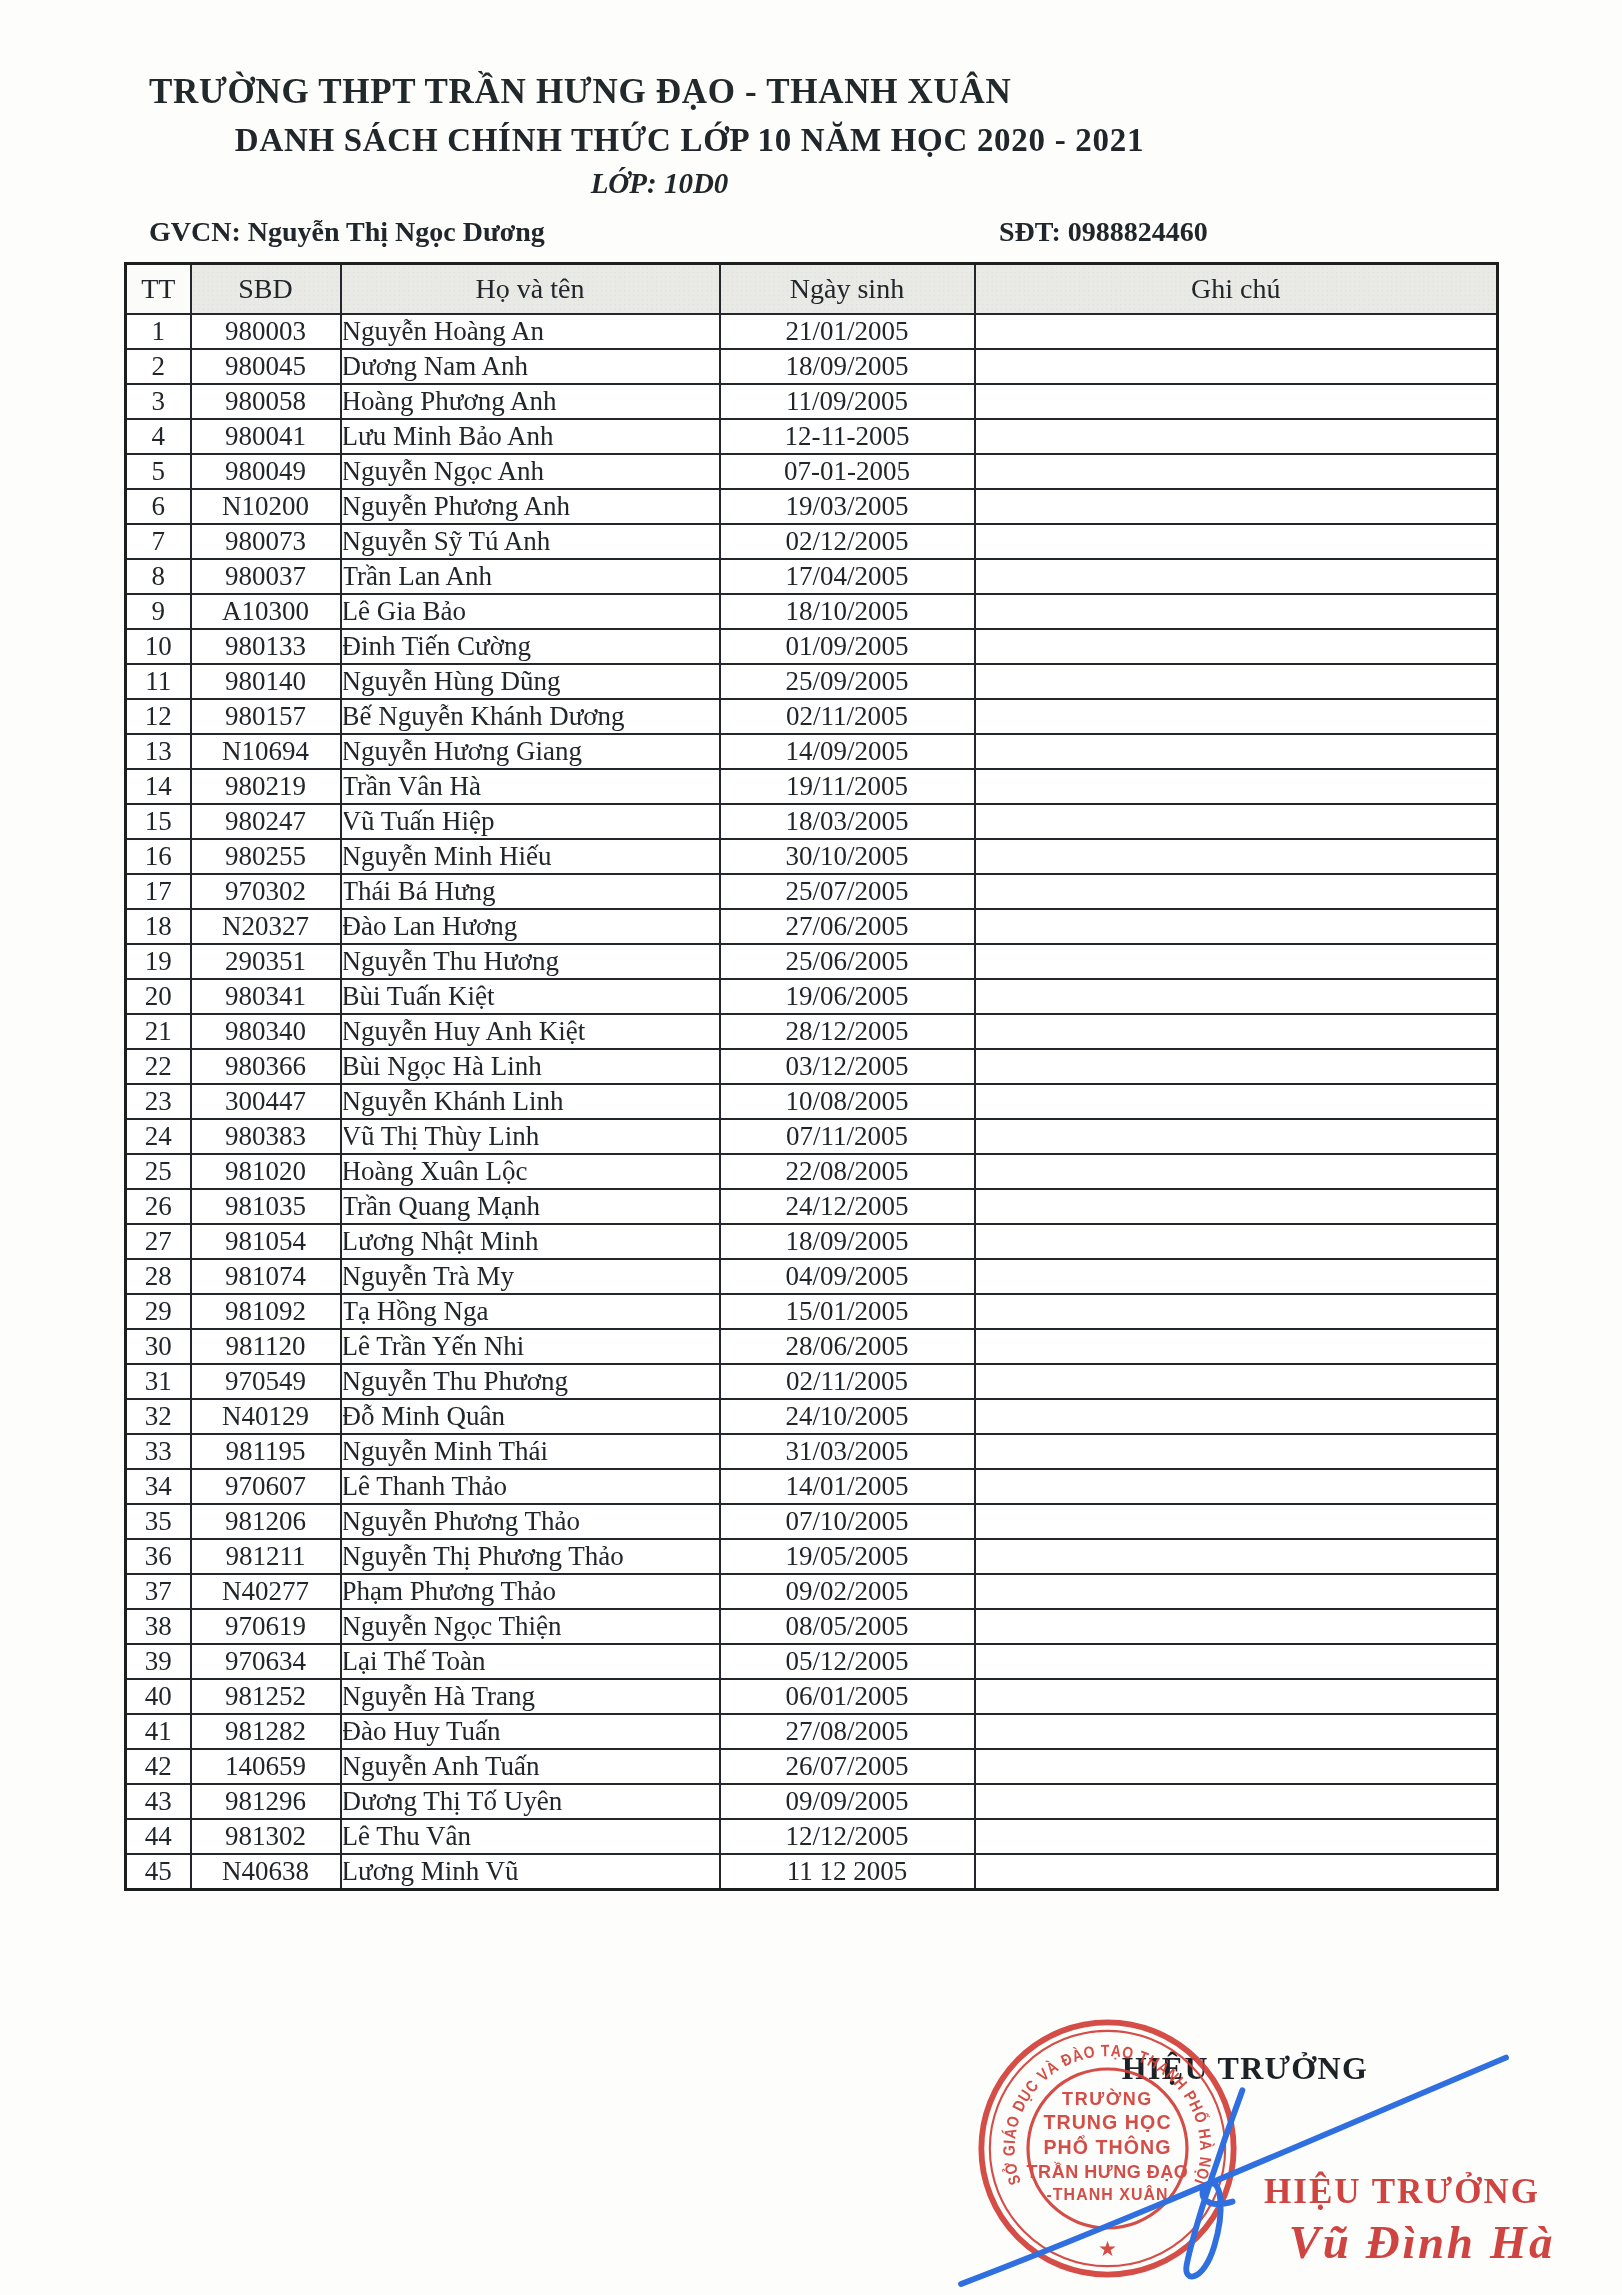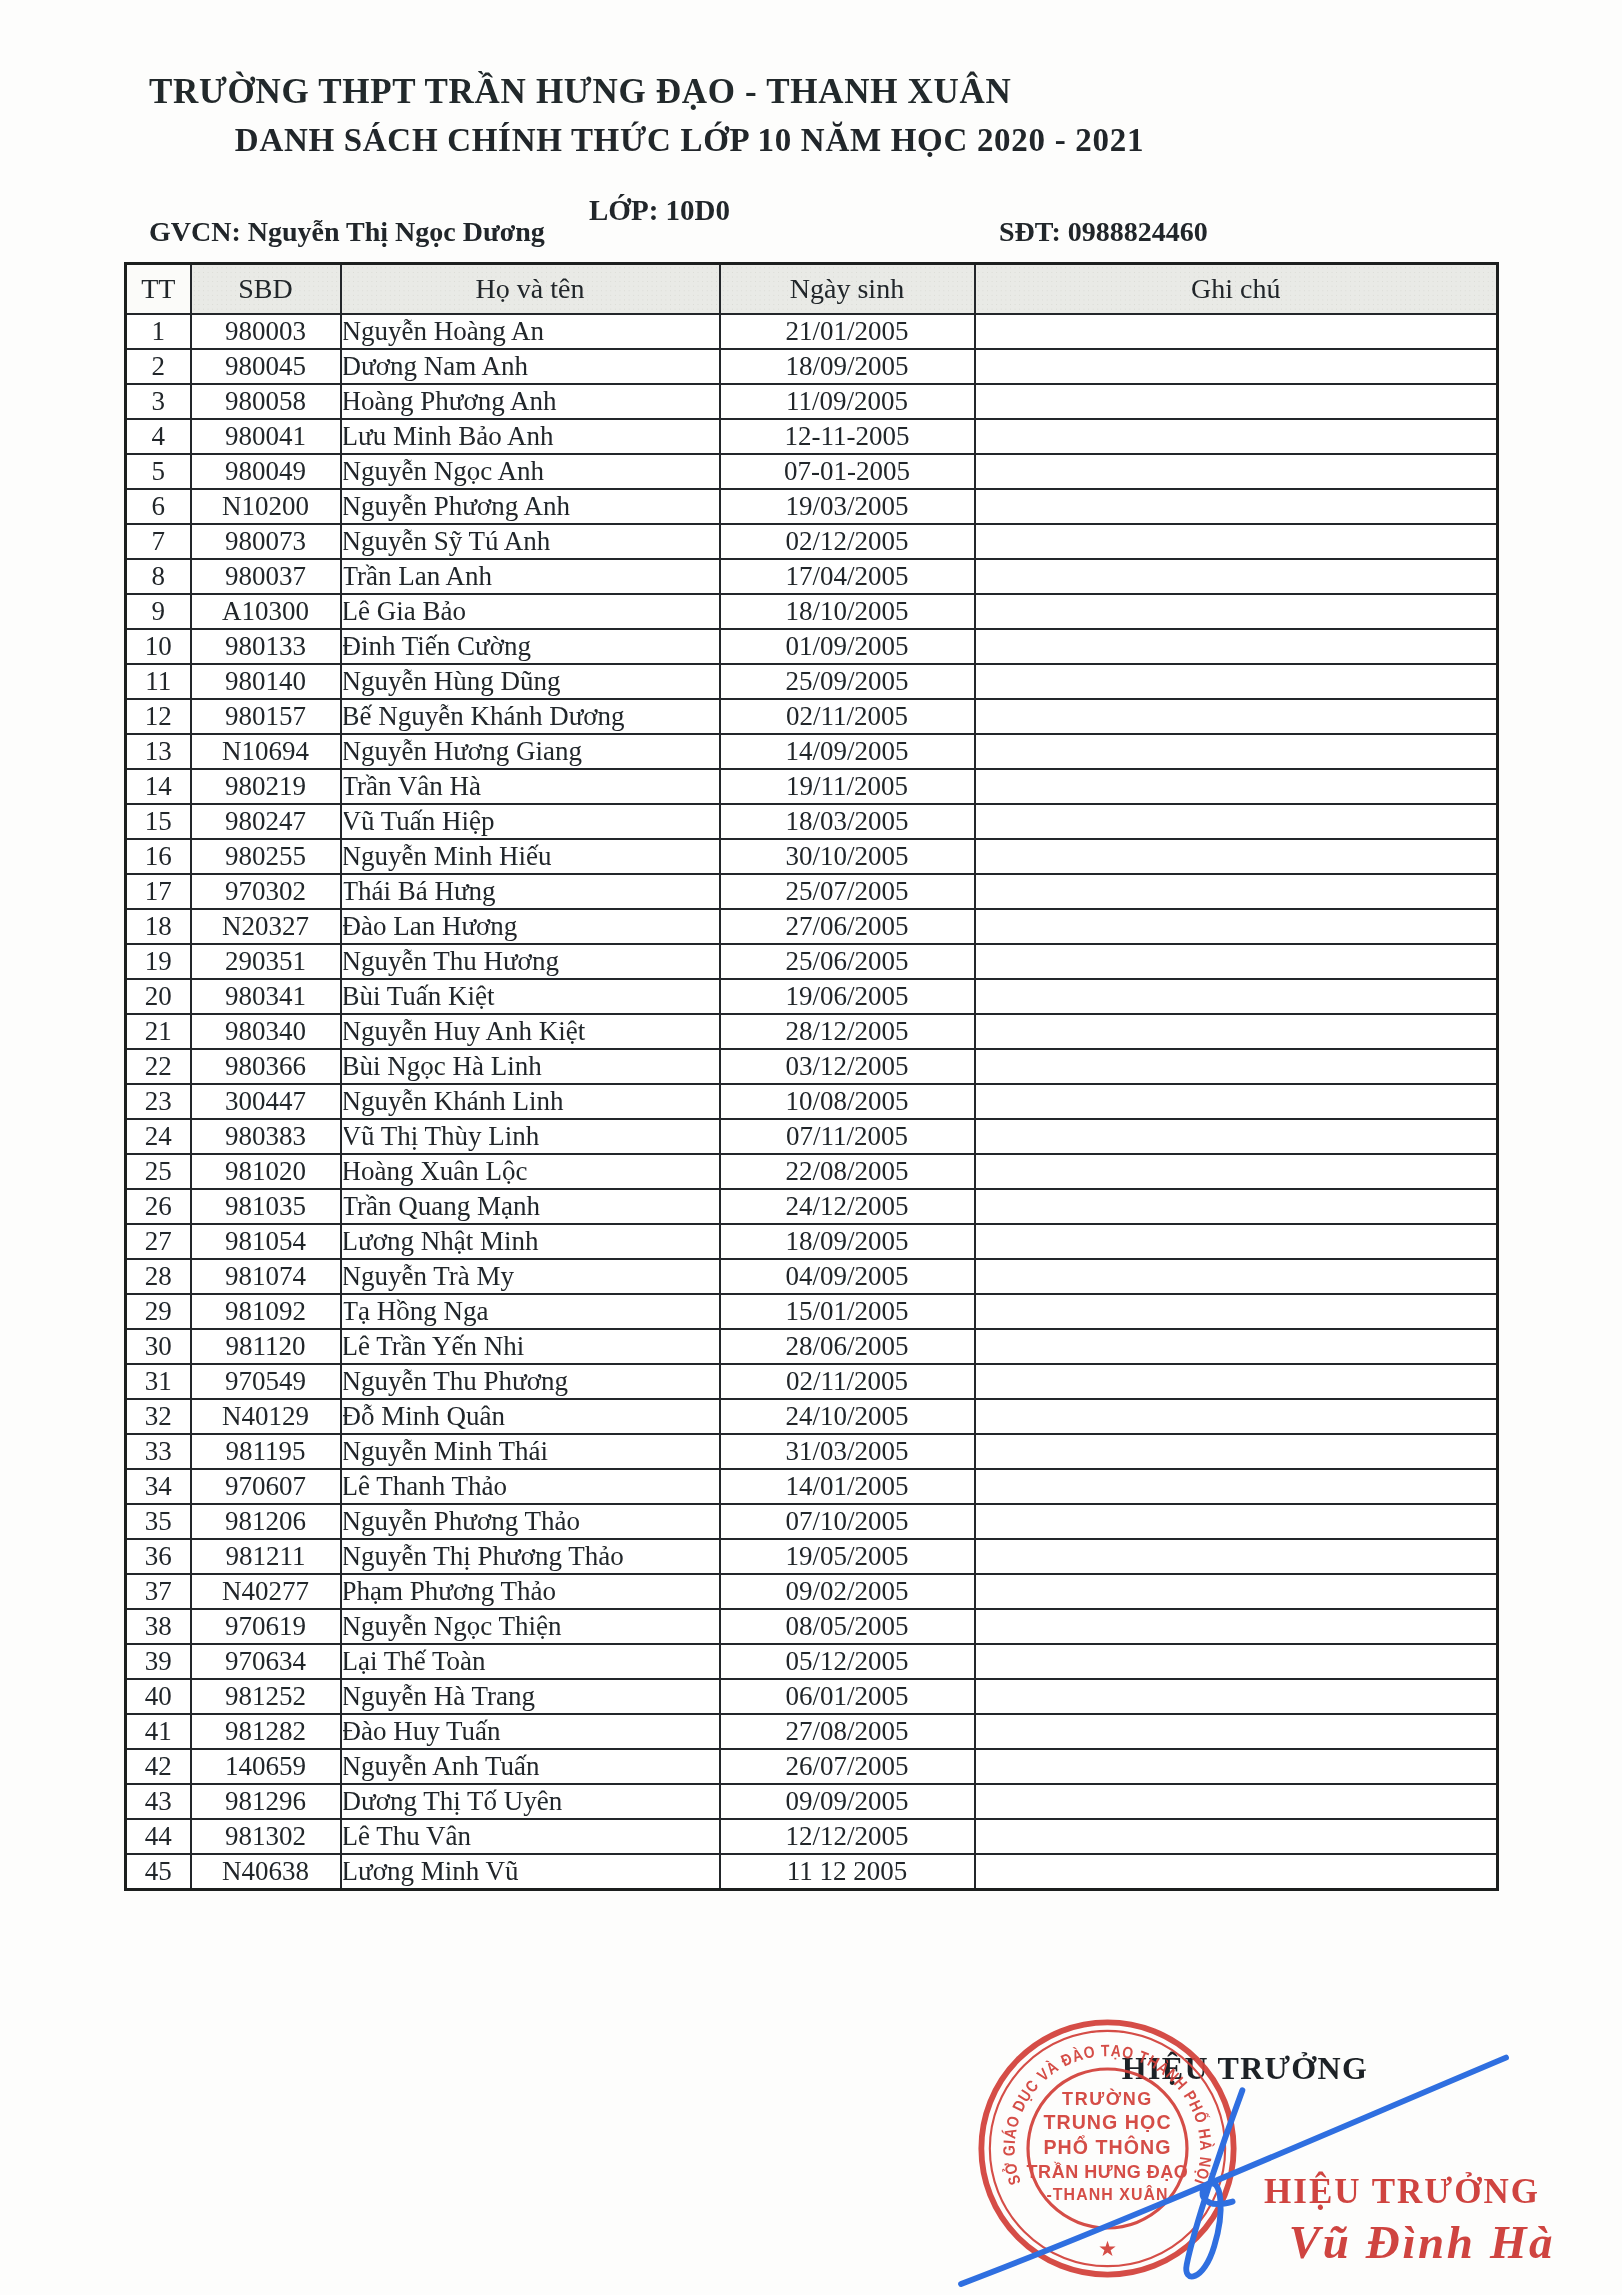--- a/index.html
+++ b/index.html
@@ -24,21 +24,21 @@
     position:absolute;left:149px;top:72px;
     font-size:35px;font-weight:bold;letter-spacing:0.7px;
     color:#22292b;
   }
   .doc-title{
     position:absolute;left:0;top:122px;width:1379px;
     text-align:center;font-size:33px;font-weight:bold;letter-spacing:0.7px;
   }
   .class-line{
     position:absolute;left:0;top:167px;width:1319px;
-    text-align:center;font-size:29px;font-weight:bold;margin-top:27px;
+    text-align:center;font-size:29px;font-weight:bold;font-style:italic;
   }
   .meta-gvcn{
     position:absolute;left:149px;top:216px;
     font-size:28px;font-weight:bold;
   }
   .meta-phone{
     position:absolute;left:999px;top:216px;
     font-size:28px;font-weight:bold;
   }
 

